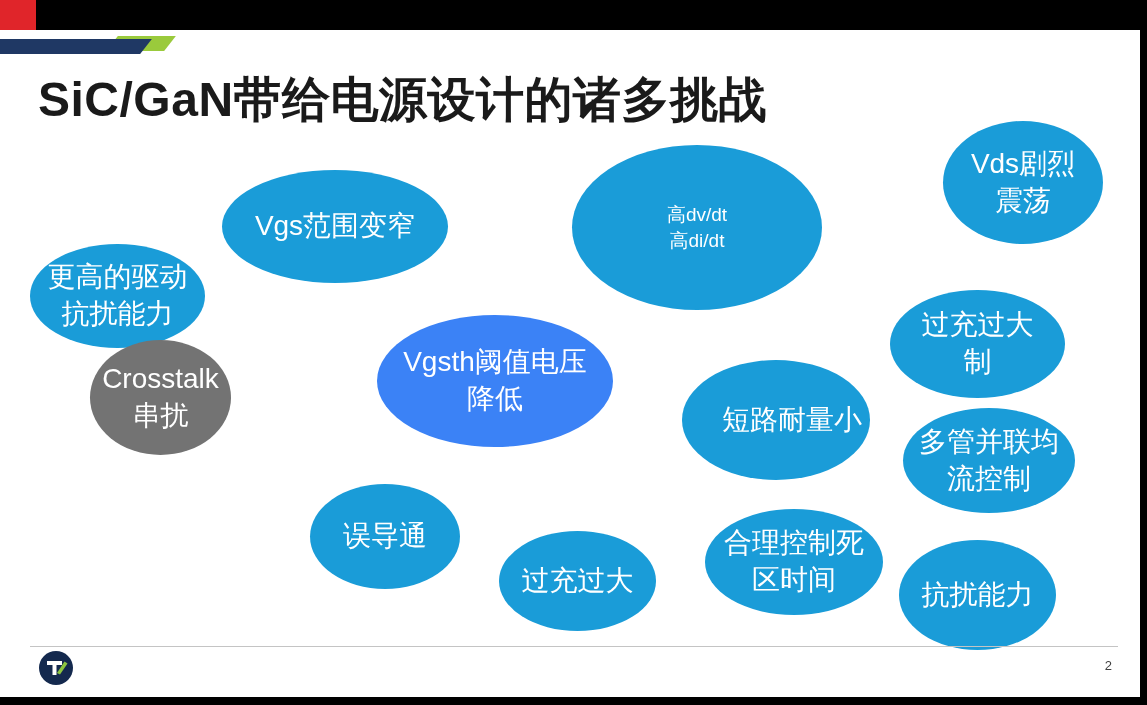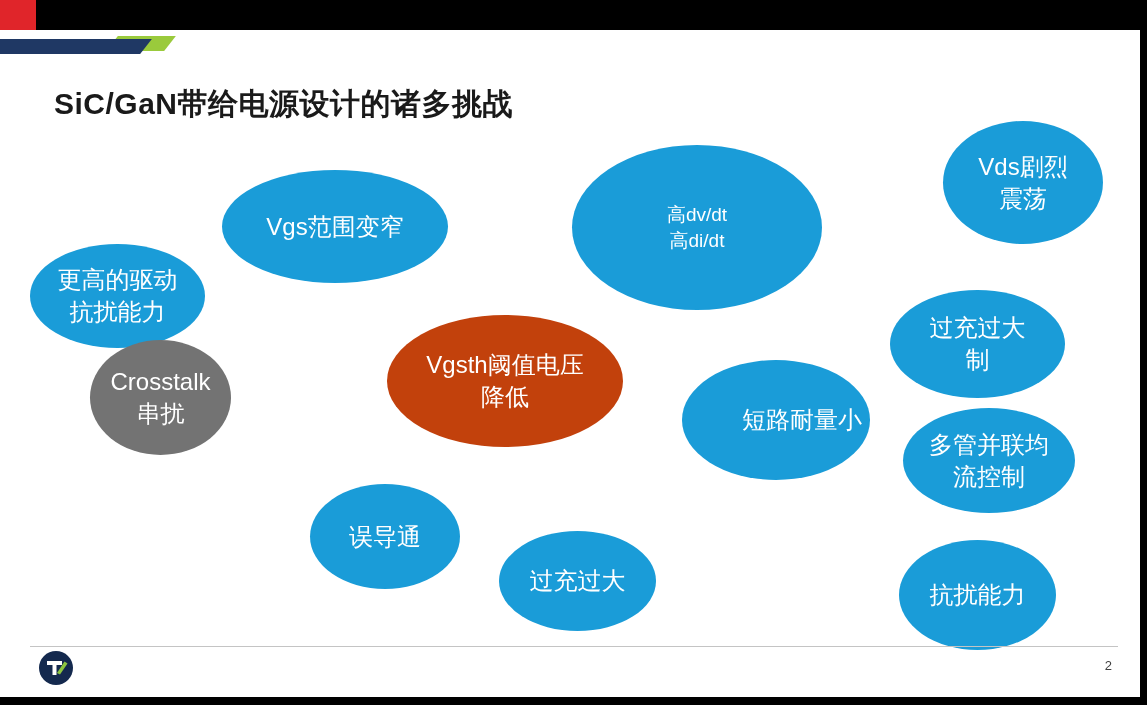--- a/index.html
+++ b/index.html
@@ -36,35 +36,35 @@
   
   .accent-green {
     position: absolute; left: 112px; top: 36px; width: 58px; height: 15px;
     background: #9aca3c; transform: skewX(-38deg);
   }
   .accent-navy {
     position: absolute; left: -12px; top: 39px; width: 158px; height: 15px;
     background: #1f3864; transform: skewX(-38deg);
   }
   .slide-title {
-    position: absolute; left: 38px; top: 68px; margin: 16px;
-    font-size: 30px; font-weight: 700; color: #1a1a1a;
+    position: absolute; left: 38px; top: 68px; margin: 0;
+    font-size: 48px; font-weight: 700; color: #1a1a1a;
     letter-spacing: 0.5px; white-space: nowrap;
   }
   
   .bubble {
     position: absolute;
     background: #1a9cd8;
     border-radius: 50%;
     display: flex; align-items: center; justify-content: center;
     text-align: center;
   }
   .bubble-text {
     color: #ffffff;
-    font-size: 24px;
+    font-size: 28px;
     line-height: 1.32;
     white-space: pre-line;
     padding: 0 8px;
   }
   .bubble.big .bubble-text { font-size: 19px; }
   
   .footer-line {
     position: absolute; left: 30px; top: 646px; width: 1088px; height: 1px;
     background: #c4c4c4;
   }
@@ -112,21 +112,21 @@
   <div class="bubble" style="left: 943px; top: 121px; width: 160px; height: 123px; background: rgb(26, 156, 216);">
     <span class="bubble-text">Vds剧烈
 震荡</span>
   </div>
 
   <div class="bubble" style="left: 90px; top: 340px; width: 141px; height: 115px; background: #737373;">
     <span class="bubble-text">Crosstalk
 串扰</span>
   </div>
 
-  <div class="bubble" style="left: 387px; top: 315px; width: 236px; height: 132px; background: #c2410c;">
+  <div class="bubble" style="left: 377px; top: 315px; width: 236px; height: 132px; background: #3b82f6;">
     <span class="bubble-text">Vgsth阈值电压
 降低</span>
   </div>
 
   <div class="bubble" style="left: 682px; top: 360px; width: 188px; height: 120px; background: rgb(26, 156, 216); justify-content: flex-end;">
     <span class="bubble-text">短路耐量小</span>
   </div>
 
   <div class="bubble" style="left: 890px; top: 290px; width: 175px; height: 108px; background: rgb(26, 156, 216);">
     <span class="bubble-text">过充过大
@@ -140,20 +140,24 @@
 
 
   <div class="bubble" style="left: 310px; top: 484px; width: 150px; height: 105px; background: rgb(26, 156, 216);">
     <span class="bubble-text">误导通</span>
   </div>
 
   <div class="bubble" style="left: 499px; top: 531px; width: 157px; height: 100px; background: rgb(26, 156, 216);">
     <span class="bubble-text">过充过大</span>
   </div>
 
+  <div class="bubble" style="left: 705px; top: 509px; width: 178px; height: 106px; background: rgb(26, 156, 216);">
+    <span class="bubble-text">合理控制死
+区时间</span>
+  </div>
 
   <div class="bubble" style="left: 899px; top: 540px; width: 157px; height: 110px; background: rgb(26, 156, 216);">
     <span class="bubble-text">抗扰能力</span>
   </div>
 
   <div class="footer-line"></div>
 
   <div class="logo">
     <svg width="36" height="36" viewBox="0 0 36 36">
       <circle cx="18" cy="18" r="17" fill="#14294e"></circle>

